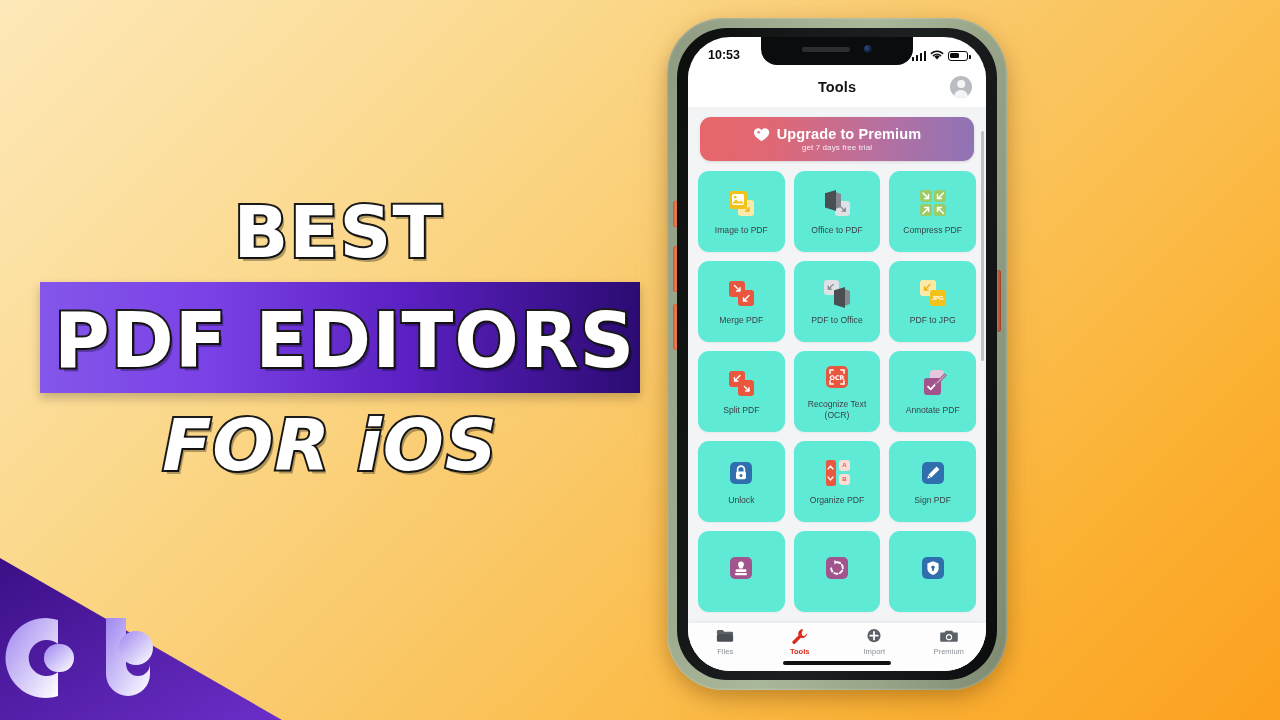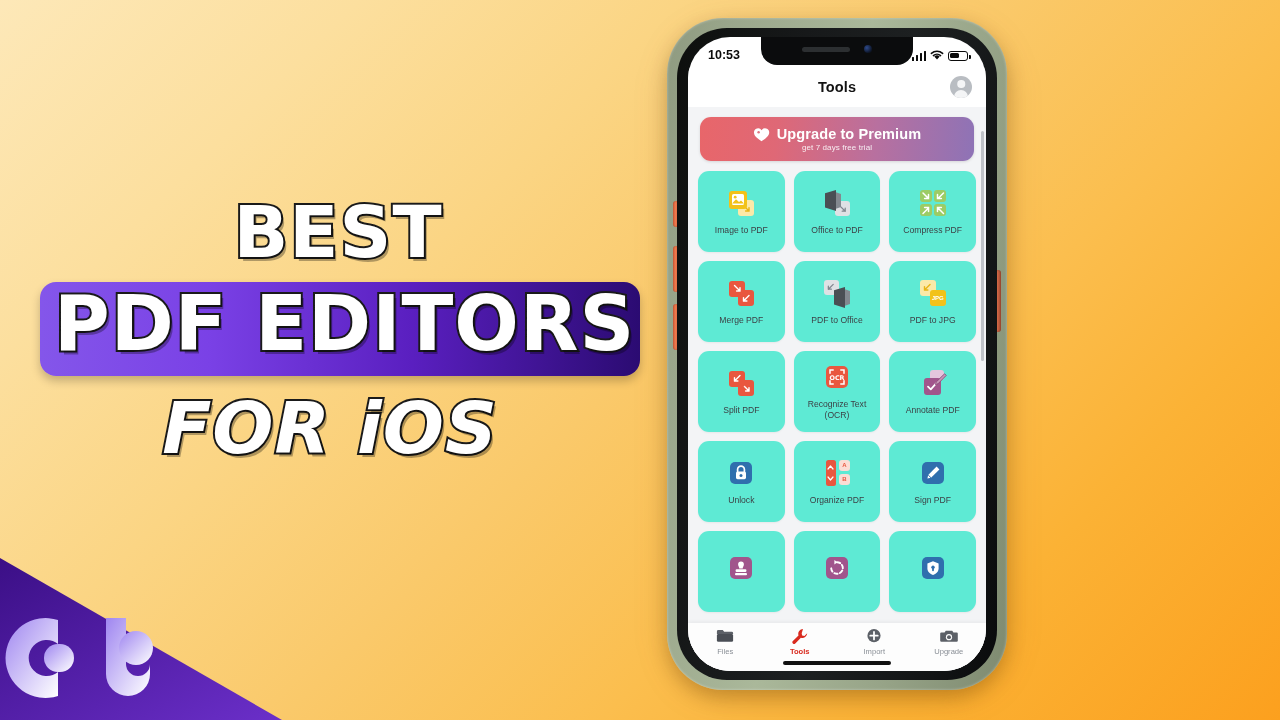--- a/index.html
+++ b/index.html
@@ -28,23 +28,23 @@
     -webkit-text-stroke: 4px #1a1a1a;
     paint-order: stroke fill;
     text-shadow: 3px 4px 0 rgba(0,0,0,.30);
     line-height: 1;
     white-space: nowrap;
   }
   #hl-best { font-size: 72px; margin-left: 16px; }
   #hl-band {
     margin-top: 14px;
     background: linear-gradient(90deg, #8456ea 0%, #7a41e6 28%, #5a1fc0 62%, #2b0b72 100%);
-    border-radius: 16px;
+    border-radius: 0;
     box-shadow: 0 5px 10px rgba(0,0,0,.22);
-    padding: 4px 14px 14px 14px;
+    padding: 21px 14px 14px 14px;
     width: 600px;
     margin-left: 40px;
   }
   #hl-editors { font-size: 76px; }
   #hl-ios { font-size: 72px; margin-top: 16px; font-style: italic; }
 
   
   #gt-corner {
     position: absolute;
     left: 0; bottom: 0;
@@ -540,19 +540,19 @@
           <path d="M10 4.4 L10 12.8 M5.8 8.6 L14.2 8.6" stroke="#fff" stroke-width="2" stroke-linecap="round"></path>
         </svg>
         <div class="tab-label">Import</div>
       </div>
       <div class="tab">
         <svg class="tab-ico" viewBox="0 0 20 18">
           <path d="M1.4 5 h3.6 l1.4 -1.9 h7.2 L15 5 h3.6 a1.3 1.3 0 0 1 1.3 1.3 v8 a1.3 1.3 0 0 1 -1.3 1.3 H1.4 A1.3 1.3 0 0 1 0.1 14.3 v-8 A1.3 1.3 0 0 1 1.4 5 Z" fill="#5c6067"></path>
           <circle cx="10" cy="10.3" r="3.5" fill="#fdfdfd"></circle>
           <circle cx="10" cy="10.3" r="2.2" fill="#5c6067"></circle>
         </svg>
-        <div class="tab-label">Upgrade</div>
+        <div class="tab-label">Premium</div>
       </div>
     </div>
     <div id="home-indicator"></div>
 
   </div>
 </div>
 
 </body></html>

